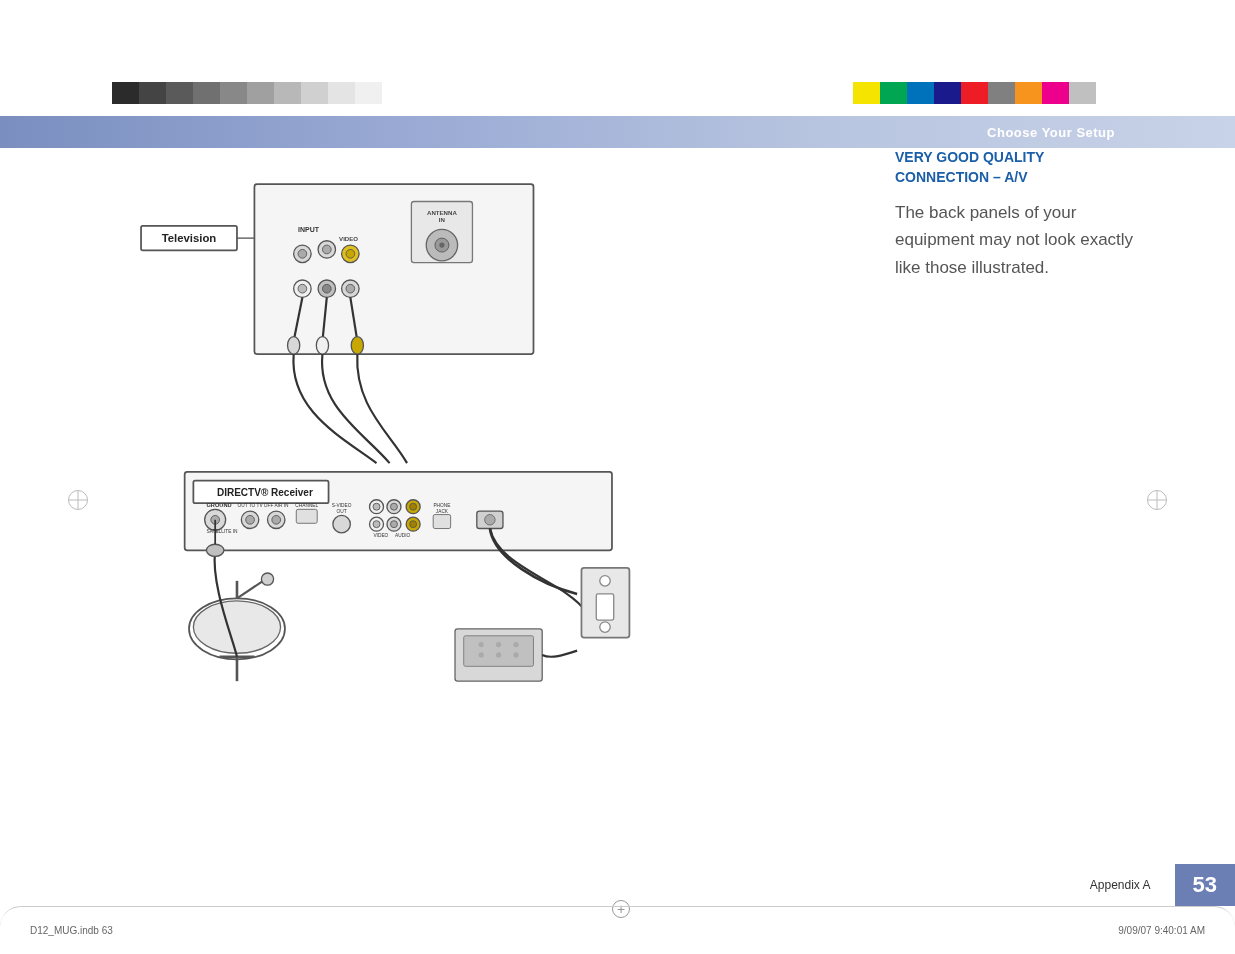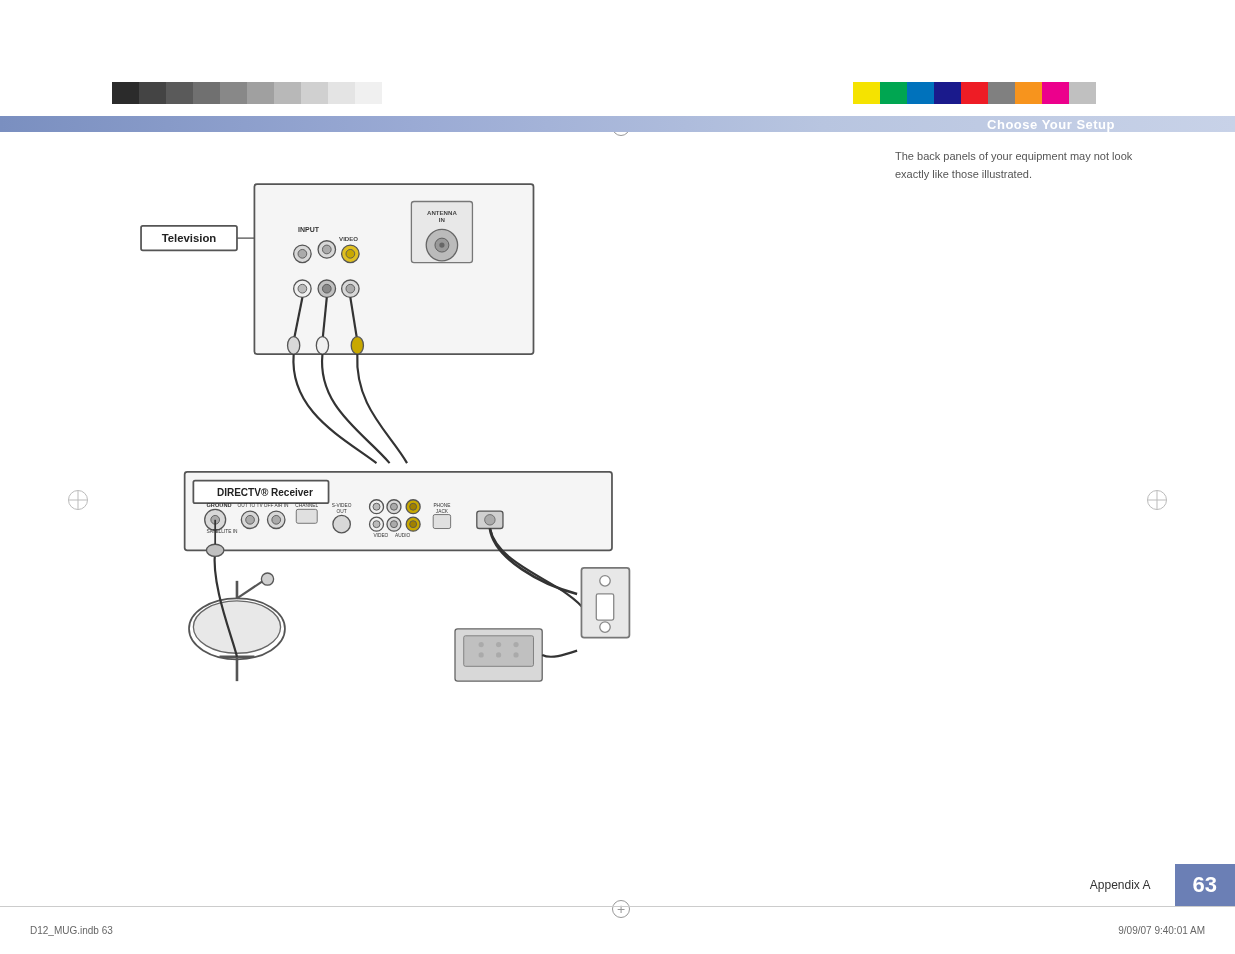--- a/index.html
+++ b/index.html
@@ -30,21 +30,21 @@
       width: 270px;
     }
     .color-bar { flex: 1; height: 100%; }
 
     
     .header-banner {
       position: absolute;
       top: 116px;
       left: 0;
       right: 0;
-      height: 16px;
+      height: 32px;
       background: linear-gradient(to right, #7a8fc0, #9aaad4, #b8c5e0, #c8d2e8);
       display: flex;
       align-items: center;
       justify-content: flex-end;
       padding-right: 120px;
     }
     .header-title {
       color: #ffffff;
       font-size: 13px;
       font-weight: bold;
@@ -78,21 +78,21 @@
     }
     .quality-title {
       color: #1a5fa8;
       font-size: 14px;
       font-weight: bold;
       line-height: 1.4;
       margin-bottom: 12px;
     }
     .quality-desc {
       color: #555;
-      font-size: 11px;
+      font-size: 17px;
       line-height: 1.6;
     }
 
     
     .main-svg {
       position: absolute;
       top: 0;
       left: 0;
       width: 100%;
       height: 100%;
@@ -103,20 +103,21 @@
       position: absolute;
       bottom: 0;
       left: 0;
       right: 0;
       height: 48px;
       border-top: 1px solid #ccc;
       display: flex;
       align-items: center;
       justify-content: space-between;
       padding: 0 30px;
+      border-radius: 21px;
     }
     .footer-left {
       font-size: 10px;
       color: #666;
     }
     .footer-right {
       font-size: 10px;
       color: #666;
     }
 
@@ -202,20 +203,24 @@
     <div class="color-bar" style="background: rgb(255, 255, 255);"></div>
   </div>
 
 <div class="reg-mark" style="top:118px; left:612px; border-color:#999;"></div>
 
 <div class="header-banner">
   <span class="header-title">Choose Your Setup</span>
 </div>
 
 <div class="right-panel">
+  <div class="quality-title">
+    <div>VERY GOOD QUALITY</div>
+    <div>CONNECTION – A/V</div>
+  </div>
   <div class="quality-desc">The back panels of your equipment may not look exactly like those illustrated.</div>
 </div>
 
 <svg class="main-svg" viewBox="0 0 860 760" style="position:absolute; top:148px; left:80px; width:750px; height:700px;">
 
   <rect x="200" y="20" width="320" height="195" fill="#f5f5f5" stroke="#555" stroke-width="2" rx="3"></rect>
 
   <rect x="70" y="68" width="110" height="28" fill="white" stroke="#555" stroke-width="2" rx="2"></rect>
   <text x="125" y="87" text-anchor="middle" font-size="13" font-weight="bold" fill="#222" font-family="Arial">Television</text>
 
@@ -348,19 +353,19 @@
 
 </svg>
 
 <div class="side-reg" style="position:absolute; top:490px; left:68px;"></div>
 <div class="side-reg" style="position:absolute; top:490px; right:68px;"></div>
 
 <div class="reg-mark" style="top:900px; left:612px; border-color:#999;"></div>
 
 <div class="page-number-area">
   <span class="appendix-label">Appendix A</span>
-  <div class="page-number-box">63</div>
+  <div class="page-number-box">53</div>
 </div>
 
 <div class="footer">
   <span class="footer-left">D12_MUG.indb   63</span>
   <span class="footer-right">9/09/07   9:40:01 AM</span>
 </div>
 
 </body></html>

